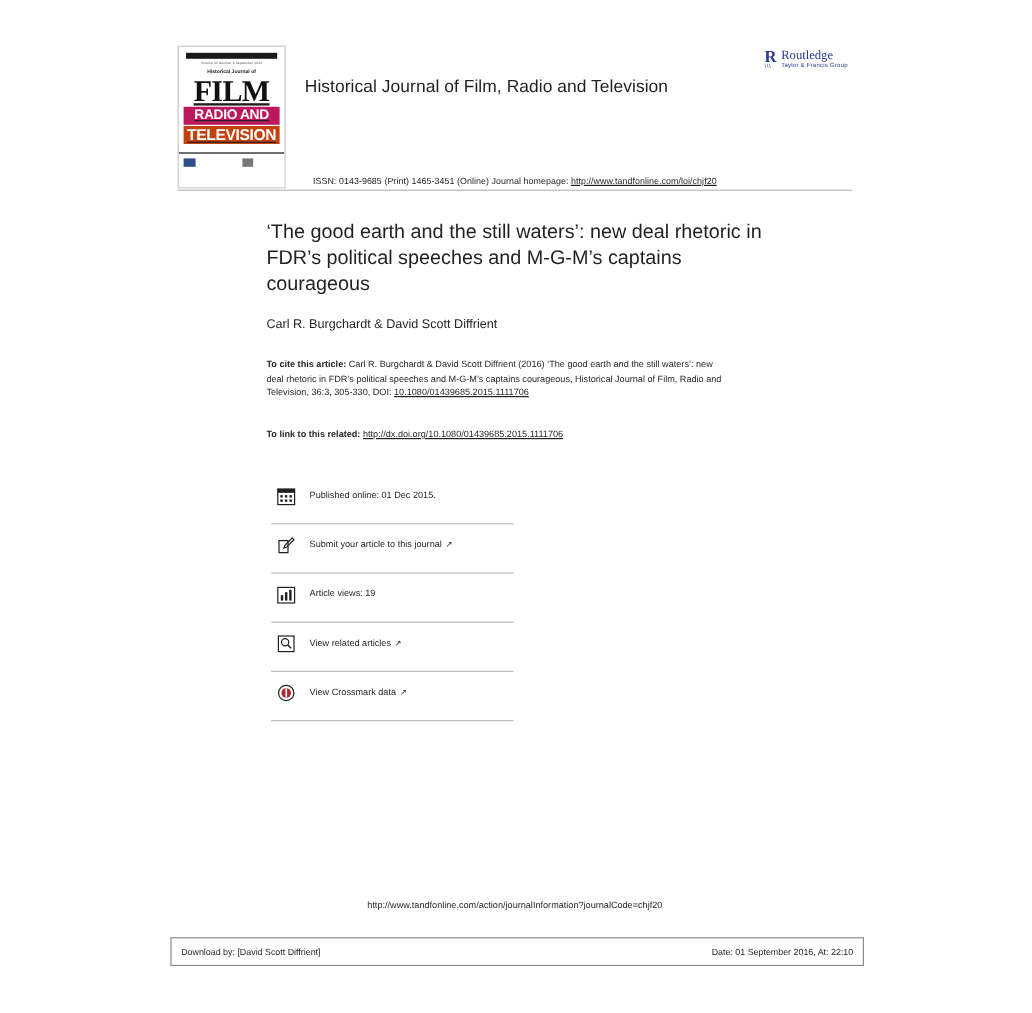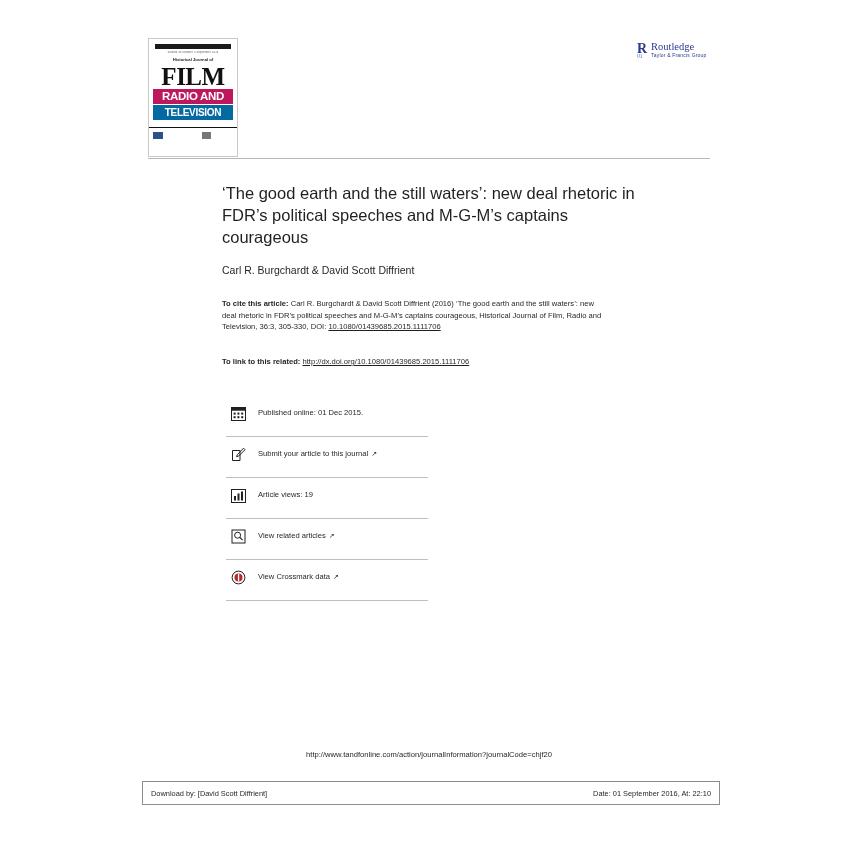--- a/index.html
+++ b/index.html
@@ -68,20 +68,21 @@
     font-weight: bold;
     white-space: nowrap;
     overflow: hidden;
   }
   .cover-title {
     position: absolute;
     left: 4px;
     top: 26px;
     right: 4px;
     text-align: center;
+    text-decoration: underline;
   }
   .cover-title .l1 {
     font-family: "Liberation Serif", serif;
     font-weight: bold;
     font-size: 25px;
     line-height: 23px;
     letter-spacing: -0.5px;
     color: #111;
   }
   .cover-title .l2 {
@@ -91,25 +92,25 @@
     line-height: 13px;
     letter-spacing: -0.3px;
     color: #ffffff;
     background: #be185d;
     margin-top: 1px;
     padding: 1px 0 1px 0;
   }
   .cover-title .l3 {
     font-family: "Liberation Sans", sans-serif;
     font-weight: bold;
-    font-size: 10px;
+    font-size: 13px;
     line-height: 13px;
     letter-spacing: -0.3px;
     color: #ffffff;
-    background: #0369a1;
+    background: #c2410c;
     margin-top: 1px;
     padding: 1px 0 1px 0;
   }
   .cover-bottom {
     position: absolute;
     left: 0; right: 0; bottom: 0;
     height: 28px;
     border-top: 1px solid #111;
     background: #fff;
   }
@@ -335,29 +336,33 @@
         <div class="l1">FILM</div>
         <div class="l2">RADIO AND</div>
         <div class="l3">TELEVISION</div>
       </div>
       <div class="cover-bottom">
         <div class="swatch"></div>
         <div class="swatch2"></div>
       </div>
     </div>
 
+    <div class="journal-title">Historical Journal of Film, Radio and Television</div>
 
     <div class="routledge">
       <div class="rmark">R</div>
       <div class="rdots">\\\</div>
       <div class="rname">Routledge</div>
       <div class="rsub">Taylor &amp; Francis Group</div>
     </div>
   </div>
 
+  <div class="issn-line">
+    <span>ISSN: 0143-9685 (Print) 1465-3451 (Online) Journal homepage: </span><a href="#">http://www.tandfonline.com/loi/chjf20</a>
+  </div>
   <div class="header-rule"></div>
 
   <div class="art-title">‘The good earth and the still waters’: new deal rhetoric in FDR’s political speeches and M-G-M’s captains courageous</div>
   <div class="authors">Carl R. Burgchardt &amp; David Scott Diffrient</div>
 
   <div class="cite">
     <b>To cite this article:</b><span> Carl R. Burgchardt &amp; David Scott Diffrient (2016) ‘The good earth and the still waters’: new deal rhetoric in FDR’s political speeches and M-G-M’s captains courageous, Historical Journal of Film, Radio and Television, 36:3, 305-330, DOI: </span><a href="#">10.1080/01439685.2015.1111706</a>
   </div>
 
   <div class="linkline">

